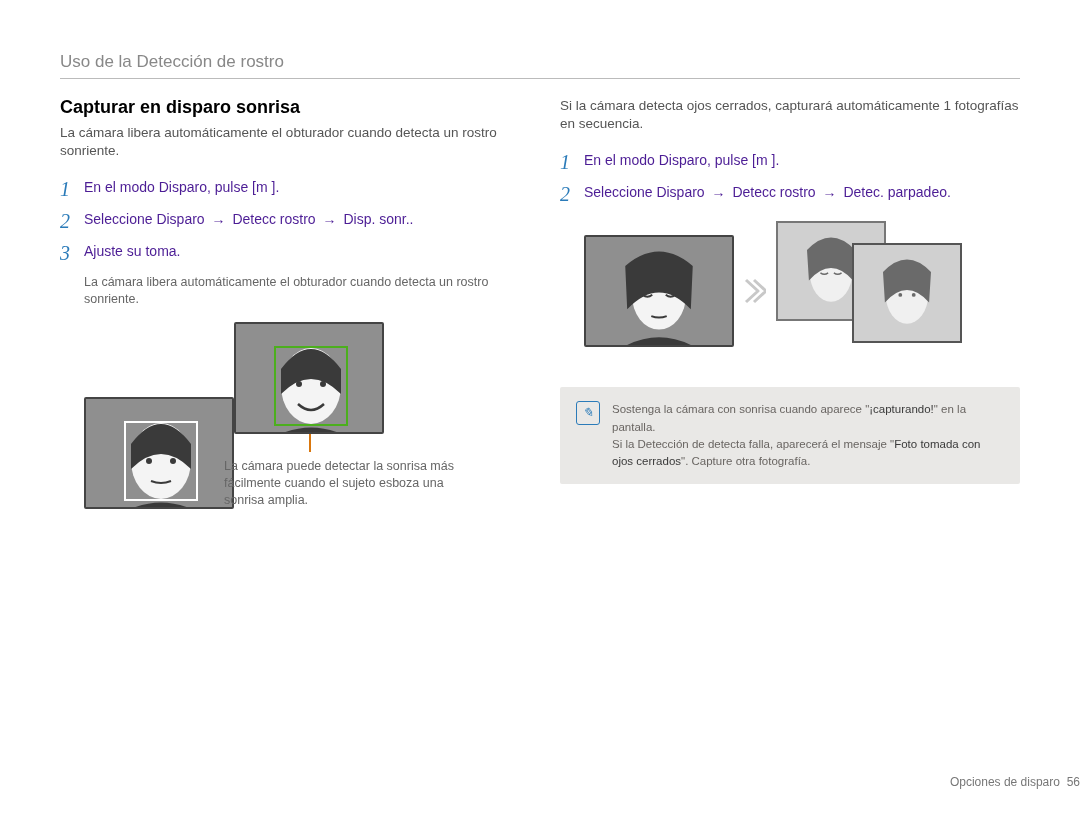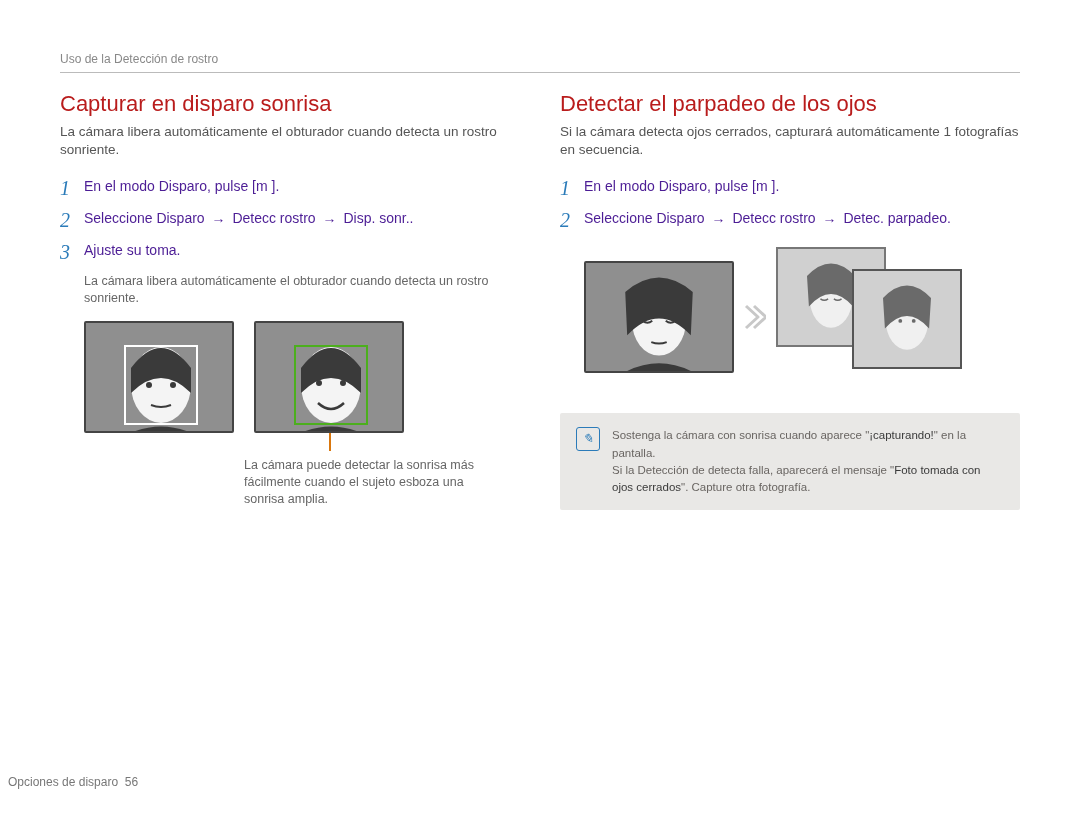--- a/index.html
+++ b/index.html
@@ -1,43 +1,43 @@
 <!DOCTYPE html>
 <html><head>
 <meta charset="utf-8">
 <style>
   html,body{margin:0;padding:0;background:#fff;font-family:Arial,Helvetica,sans-serif;color:#333;}
   .page{width:1080px;height:815px;box-sizing:border-box;padding:52px 60px 30px 60px;position:relative;}
-  .header{font-size:12px;color:#888;font-weight:300;margin-bottom:6px;}
+  .header{font-size:17px;color:#888;font-weight:300;margin-bottom:6px;}
   .hr{border:none;border-top:1px solid #bbb;margin:0 0 18px 0;}
   .columns{display:flex;gap:40px;}
   .col{flex:1;min-width:0;}
-  h2{font-size:22px;font-weight:400;color:#b91c1c;margin:0 0 6px 0;}
+  h2{font-size:18px;font-weight:700;color:#000000;margin:0 0 6px 0;}
   .lead{font-size:13.5px;color:#555;line-height:1.35;margin:0 0 18px 0;}
   .step{display:flex;margin-bottom:10px;}
   .num{color:#2b7bb9;font-style:italic;font-family:"Times New Roman",serif;font-size:20px;width:24px;flex-shrink:0;line-height:1.1;}
   .step-body{font-size:14px;color:#4c1d95;line-height:1.4;}
   .arrow{padding:0 3px;}
   .sub{font-size:12.5px;color:#666;line-height:1.35;margin:4px 0 0 24px;max-width:420px;}
-  .thumbs{display:flex;gap:20px;margin:14px 0 0 24px;align-items:flex-start;}
+  .thumbs{display:flex;margin:14px 0 0 24px;align-items:flex-end;}
   .thumb{width:150px;height:112px;background:#8f8f8f;border:2px solid #444;border-radius:2px;position:relative;box-sizing:border-box;overflow:hidden;}
   .face-box{position:absolute;border:2px solid #fff;box-sizing:border-box;}
   .face-box.green{border-color:#4caf1d;}
   .caption{font-size:12.5px;color:#666;line-height:1.35;margin:10px 0 0 0;max-width:230px;}
   .blink-row{display:flex;align-items:center;gap:6px;margin:16px 0 0 24px;}
   .thumb2{width:150px;height:112px;background:#8f8f8f;border:2px solid #444;border-radius:2px;box-sizing:border-box;position:relative;}
   .stack{position:relative;width:200px;height:140px;}
   .stack .t{position:absolute;width:110px;height:100px;background:#d0d0d0;border:2px solid #777;box-sizing:border-box;}
   .stack .t.front{left:76px;top:22px;border-color:#555;}
   .chev{width:30px;height:30px;display:flex;align-items:center;justify-content:center;color:#bbb;font-size:28px;}
   .note{display:flex;gap:12px;background:#e9e8e6;border-radius:2px;padding:14px 16px;margin-top:26px;}
   .note-icon{width:22px;height:22px;border:1.5px solid #2b7bb9;border-radius:3px;color:#2b7bb9;display:flex;align-items:center;justify-content:center;font-size:13px;flex-shrink:0;font-style:italic;font-family:"Times New Roman",serif;}
   .note-text{font-size:11.5px;color:#696562;line-height:1.5;}
   .note-text .b{color:#3a3a3a;font-weight:400;}
-  .footer{position:absolute;bottom:26px;left:8px;right:0;text-align:left;font-size:12px;color:#777;}
+  .footer{position:absolute;bottom:26px;left:8px;right:0;text-align:right;font-size:12px;color:#777;}
   svg{display:block;}
 </style>
 </head>
 <body>
 
 <div class="page">
   <div class="header">Uso de la Detección de rostro</div>
   <hr class="hr">
 
   <div class="columns">
@@ -90,21 +90,20 @@
             </svg>
             <div class="face-box green" style="left:38px;top:22px;width:74px;height:80px;"></div>
           </div>
           <div style="position:absolute;left:75px;top:112px;width:2px;height:18px;background:#d9770e;"></div>
           <div class="caption" style="margin-top:24px;margin-left:-10px;">La cámara puede detectar la sonrisa más fácilmente cuando el sujeto esboza una sonrisa amplia.</div>
         </div>
       </div>
     </div>
 
     <div class="col">
-      <h2>Detectar el parpadeo de los ojos</h2>
       <p class="lead">Si la cámara detecta ojos cerrados, capturará automáticamente 1 fotografías en secuencia.</p>
 
       <div class="step">
         <div class="num">1</div>
         <div class="step-body">En el modo Disparo, pulse [m       ].</div>
       </div>
 
       <div class="step">
         <div class="num">2</div>
         <div class="step-body">

